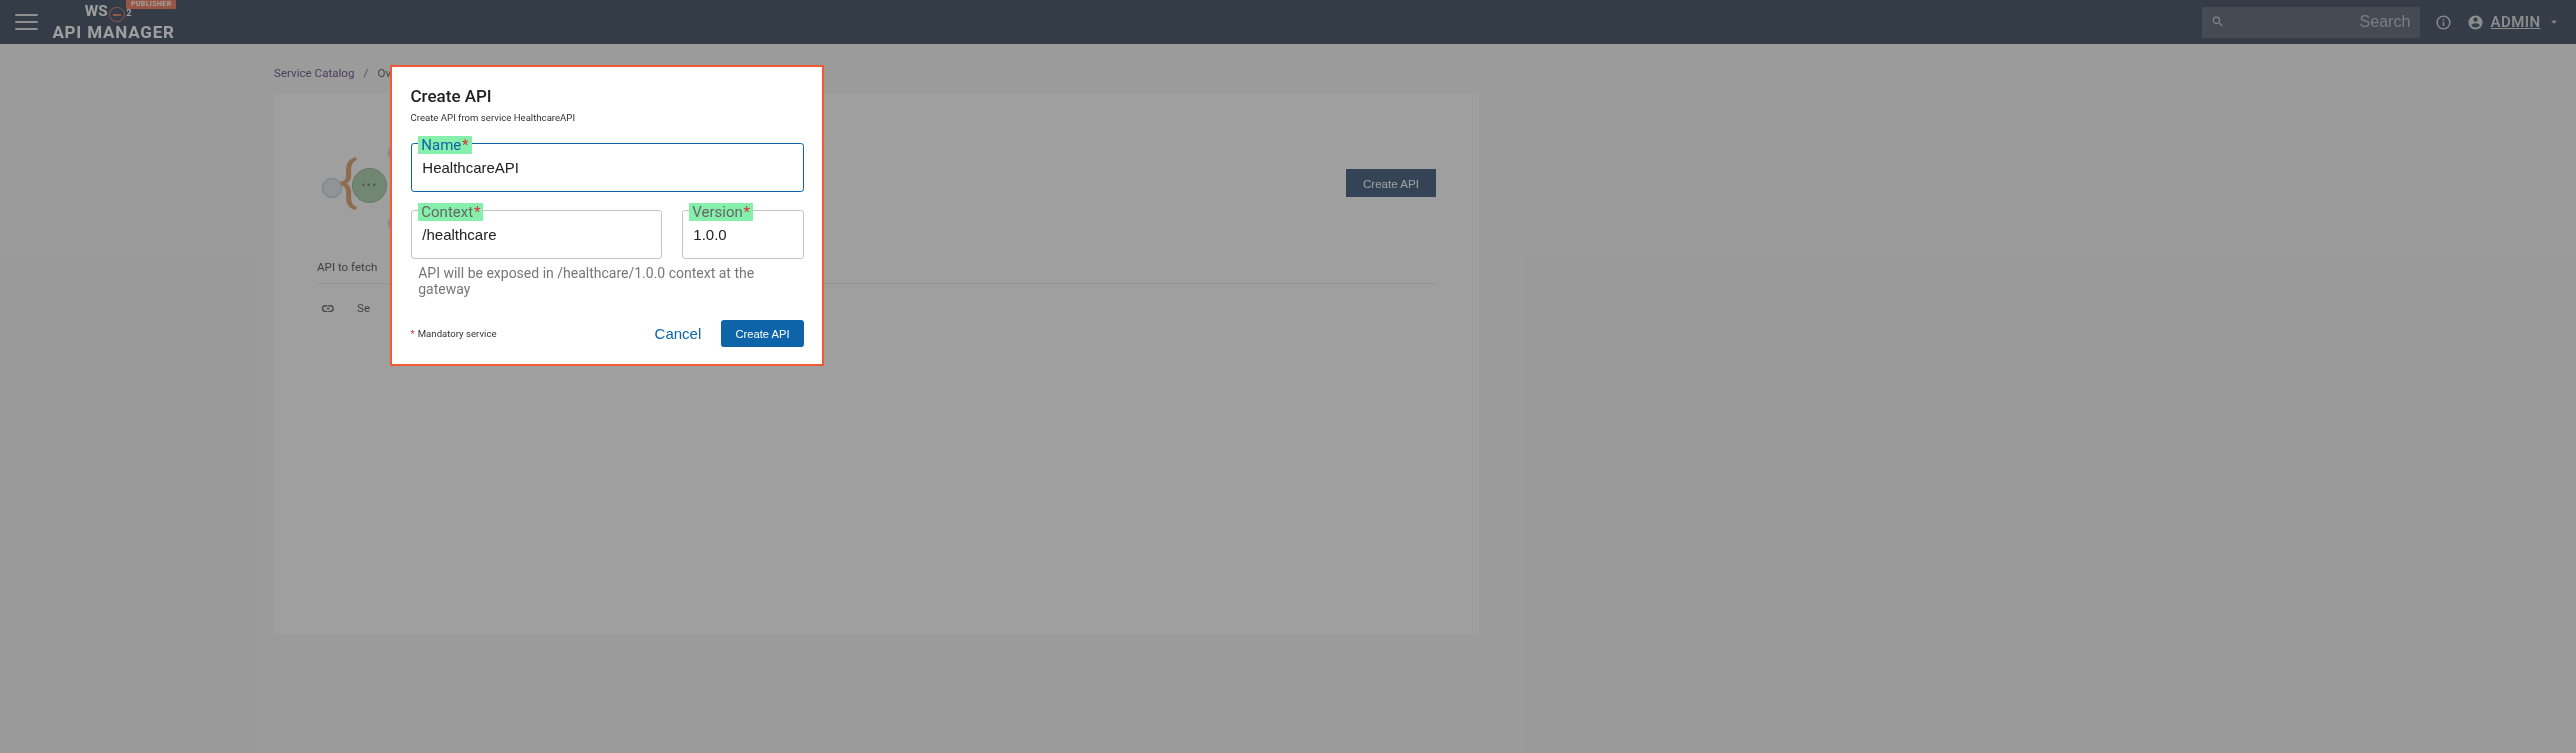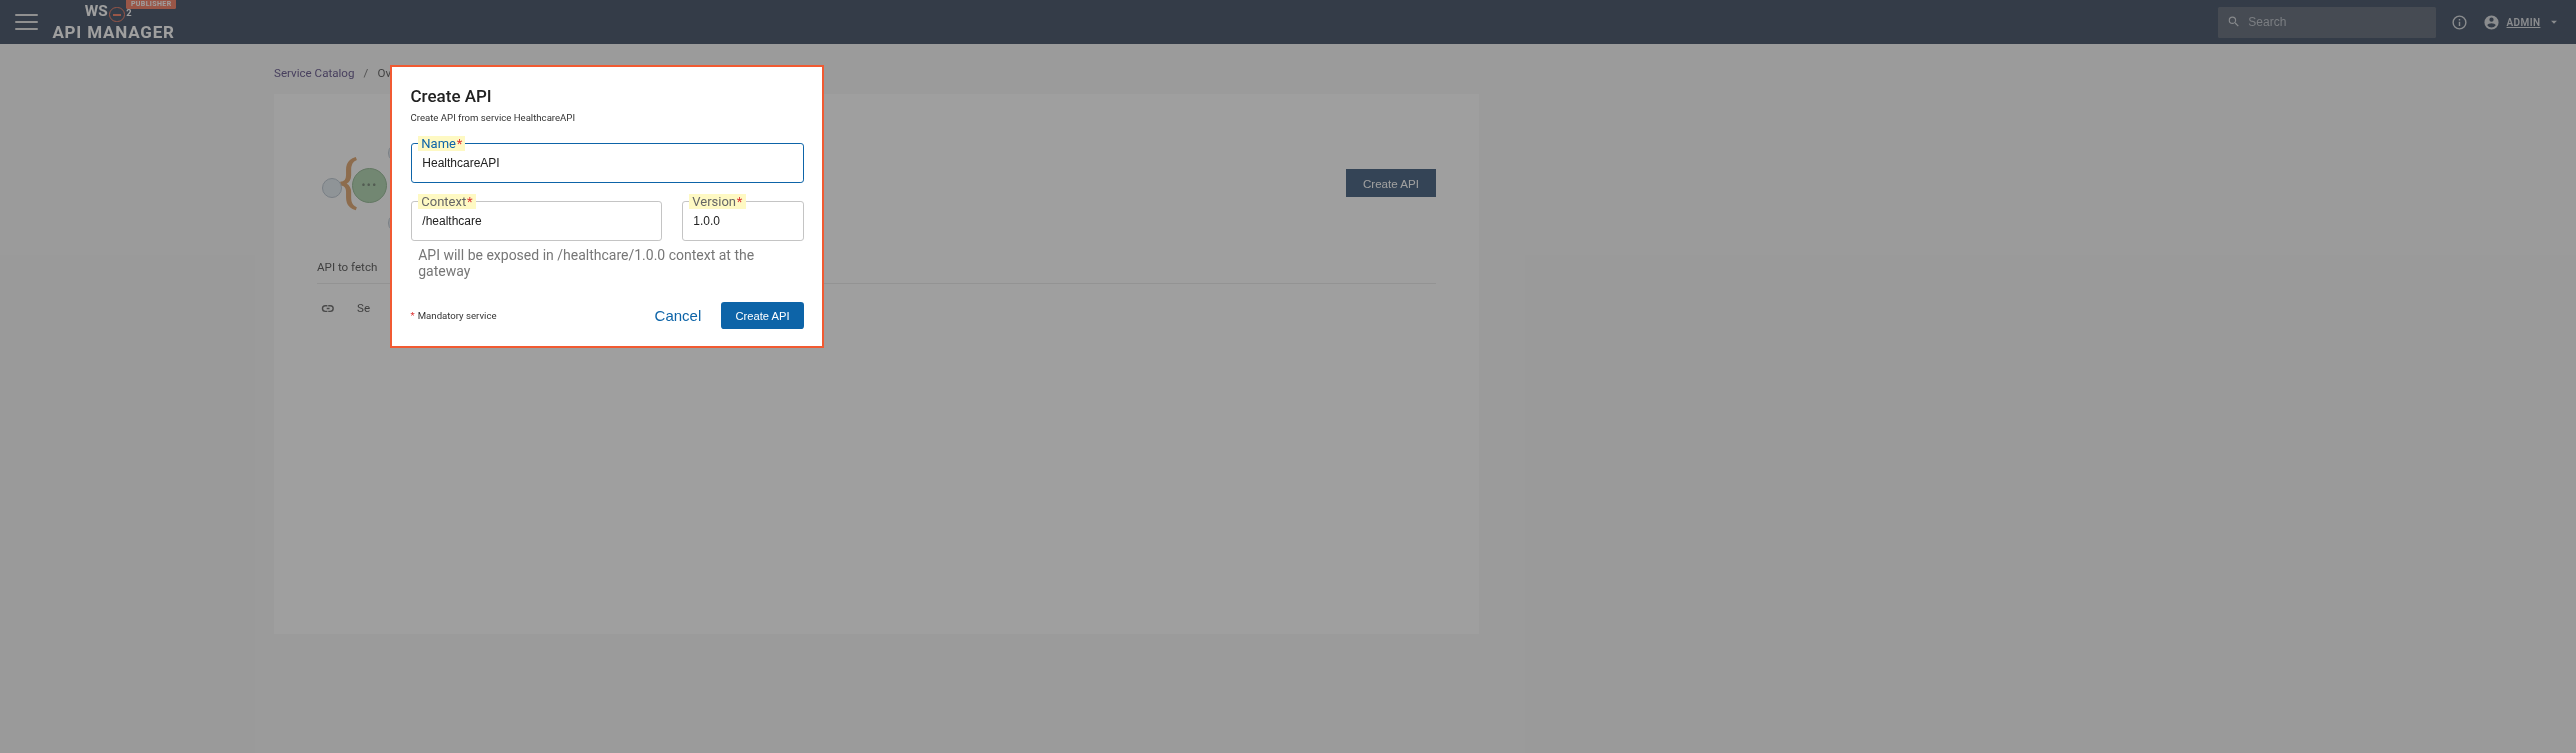--- a/index.html
+++ b/index.html
@@ -68,27 +68,27 @@
   .search-box {
     background: #3a4658;
     width: 218px; height: 31px;
     display: flex; align-items: center;
     padding: 0 9.3px;
     border-radius: 1.5px;
   }
   .search-box svg { fill: #c9cdd3; }
   .search-box input {
     background: transparent; border: none; outline: none;
-    color: #c9cdd3; font-size: 12px; margin-left: 7.7px; width: 100%;
+    color: #c9cdd3; font-size: 16px; margin-left: 7.7px; width: 100%; text-align: right;
   }
   .search-box input::placeholder { color: #aeb4bd; }
   .header-icon { width: 17px; height: 17px; fill: #d0d4da; cursor: pointer; }
   .user-area { display: flex; align-items: center; gap: 6.2px; color: #d0d4da; cursor: pointer; }
   .user-area svg { fill: #d0d4da; }
-  .user-area .name { font-size: 10px; font-weight: 600; letter-spacing: 0.4px; text-decoration: underline; }
+  .user-area .name { font-size: 15px; font-weight: 600; letter-spacing: 0.4px; text-decoration: underline; }
 
   
   .page {
     padding: 21.6px 0 0 0;
     width: 100%;
     position: relative;
     z-index: 1;
   }
   .content-wrap {
     width: 1205px;
@@ -184,34 +184,34 @@
     margin-bottom: 20px;
   }
   .field {
     position: relative;
     margin-bottom: 18.5px;
   }
   .field label {
     position: absolute;
     top: -7px;
     left: 7.7px;
-    background: #fef9c3;
+    background: #86efac;
     padding: 0 3.1px;
-    font-size: 13px;
+    font-size: 15px;
     color: #666;
   }
   .field.focused label { color: #0d64a8; }
   .field .req { color: #d33; margin-left: 0.8px; }
   .field input {
     width: 100%;
-    height: 40px;
+    height: 49px;
     border: 0.8px solid #c4c4c4;
     border-radius: 3.1px;
     padding: 0 10.8px;
-    font-size: 12px;
+    font-size: 15px;
     color: #222;
     outline: none;
   }
   .field.focused input { border: 1.5px solid #0d64a8; }
   .row2 { display: flex; gap: 20px; }
   .row2 .field:first-child { flex: 1; }
   .row2 .field:last-child { width: 122px; }
   .helper {
     font-size: 14px;
     color: #777;

